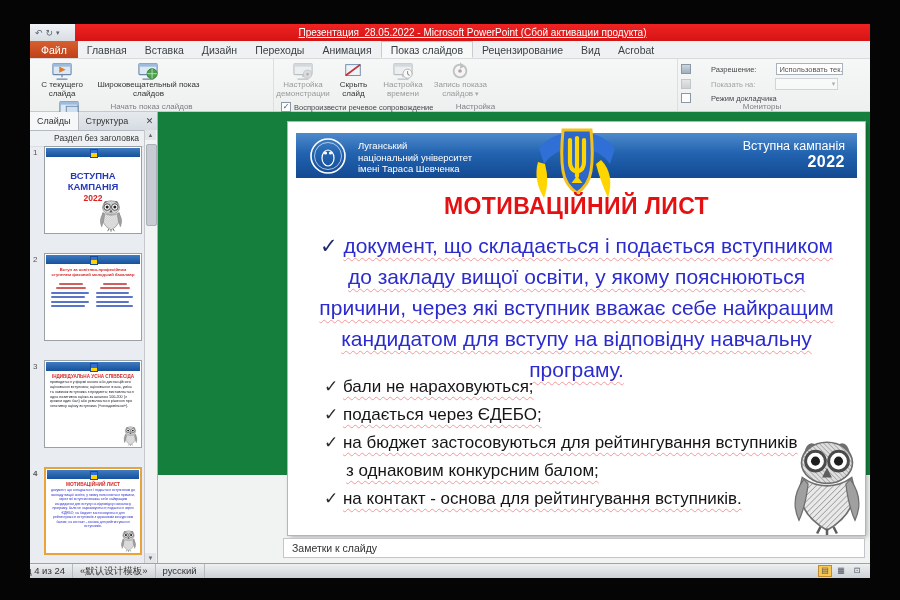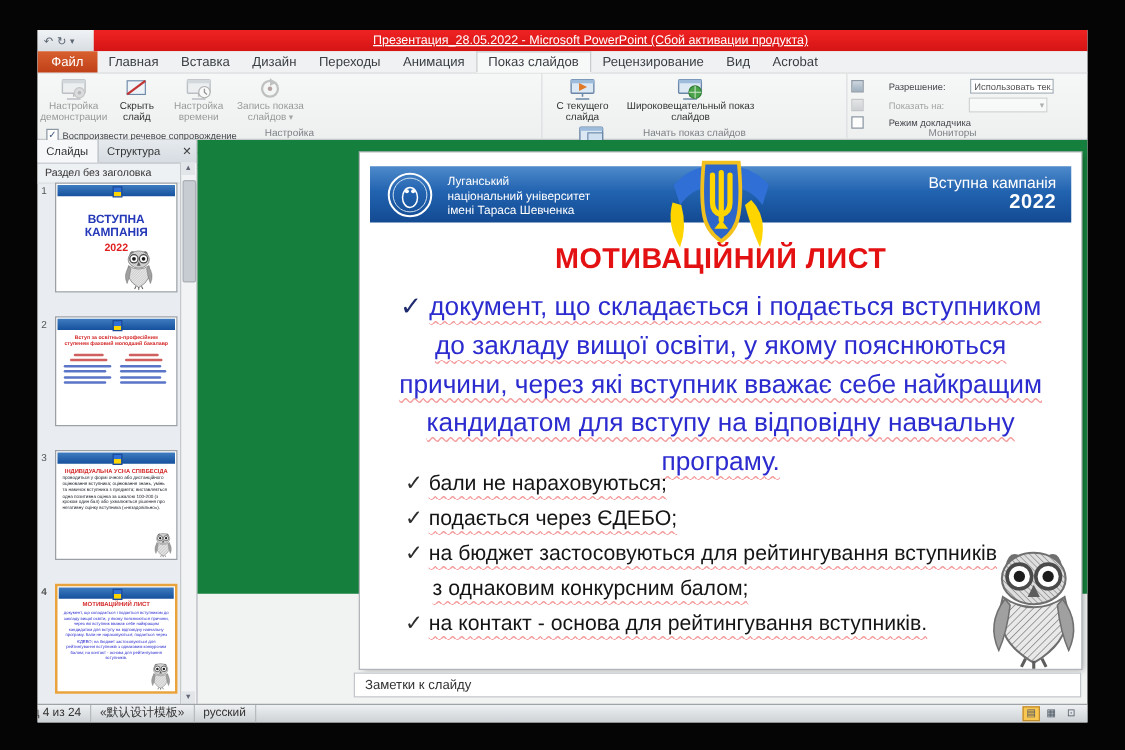--- a/index.html
+++ b/index.html
@@ -39,21 +39,21 @@
   .combo{width:84px;height:12px;border:1px solid #a9b2ba;background:#fff;display:flex;align-items:center;
          font-size:7.5px;color:#555;padding:0 2px;box-sizing:border-box;overflow:hidden;white-space:nowrap;}
   .combo .arr{margin-left:auto;font-size:7px;color:#666;}
 
   
   .panel{position:absolute;left:0;top:88px;width:128px;height:451px;background:#e9edf1;border-right:1px solid #aeb2b8;box-sizing:border-box;}
   .ptabs{height:18px;display:flex;background:linear-gradient(#e6eaee,#d6dce2);border-bottom:1px solid #b6bac0;font-size:9px;color:#333;}
   .ptab{padding:0 7px;line-height:18px;}
   .ptab.active{background:#f5f7f9;border-right:1px solid #b6bac0;}
   .pclose{margin-left:auto;width:15px;text-align:center;line-height:18px;font-size:9px;color:#444;}
-  .psec{height:15px;font-size:8.5px;color:#333;line-height:15px;padding-left:6px;background:#eef1f4;border-bottom:1px solid #dadee2;}
+  .psec{height:15px;font-size:8.5px;color:#333;line-height:15px;padding-left:24px;background:#eef1f4;border-bottom:1px solid #dadee2;}
   .thumb{position:absolute;left:14px;width:98px;height:88px;background:#fff;border:1px solid #9aa0a6;box-sizing:border-box;overflow:hidden;}
   .thumb.sel{border:2px solid #e9a33c;}
   .tnum{position:absolute;left:3px;font-size:8px;color:#555;}
   .pscroll{position:absolute;right:0;top:18px;bottom:0;width:12px;background:#f2f3f4;border-left:1px solid #c6c9cc;}
   .parrow{position:absolute;left:0;width:11px;height:10px;font-size:6px;color:#667;text-align:center;line-height:10px;background:#e3e6e9;}
   .pthumbbar{position:absolute;left:1px;top:14px;width:9px;height:80px;background:#c7ccd2;border:1px solid #aab0b6;border-radius:2px;}
 
   
   .mb{height:9px;margin:1px;background:linear-gradient(#3f7cc0,#15519d);position:relative;}
   .mflag{position:absolute;left:50%;top:1px;width:6px;height:7px;margin-left:-3px;
@@ -153,20 +153,46 @@
       <div class="tab">Дизайн</div>
       <div class="tab">Переходы</div>
       <div class="tab">Анимация</div>
       <div class="tab active">Показ слайдов</div>
       <div class="tab">Рецензирование</div>
       <div class="tab">Вид</div>
       <div class="tab">Acrobat</div>
     </div>
 
     <div class="ribbon">
+      <div class="grp" style="width:244px">
+        <div class="bb" style="width:58px">
+          <svg class="ic" width="24" height="21" viewBox="0 0 24 22">
+              <use href="#scr"></use>
+              <polygon points="9,6 16,9.5 9,13" fill="#e07a28"></polygon>
+            </svg>
+          <span>С текущего слайда</span>
+        </div>
+        <div class="bb" style="width:106px">
+          <svg class="ic" width="24" height="21" viewBox="0 0 24 22">
+              <use href="#scr"></use>
+              <circle cx="16.5" cy="14" r="5.5" fill="#4aa34a" stroke="#2e7d32"></circle>
+              <path d="M11,14 h11 M16.5,8.5 v11" stroke="#cfe6cf" stroke-width=".9" fill="none"></path>
+            </svg>
+          <span>Широковещательный показ слайдов</span>
+        </div>
+        <div class="bb" style="width:72px">
+          <svg class="ic" width="24" height="21" viewBox="0 0 24 22">
+              <use href="#scr"></use>
+              <rect x="9" y="8" width="13" height="9" fill="#cfe0f0" stroke="#6b87a8"></rect>
+            </svg>
+          <span class="dd">Произвольный показ</span>
+        </div>
+        <div class="grpl">Начать показ слайдов</div>
+      </div>
+
       <div class="grp" style="width:404px">
         <div class="bb dis" style="width:52px">
           <svg class="ic" width="24" height="21" viewBox="0 0 24 22">
               <use href="#scr"></use>
               <circle cx="17" cy="14.5" r="4.5" fill="#b9c2cc" stroke="#8a939c"></circle>
               <circle cx="17" cy="14.5" r="1.6" fill="#6d767f"></circle>
             </svg>
           <span>Настройка демонстрации</span>
         </div>
         <div class="bb" style="width:40px">
@@ -200,46 +226,20 @@
           <div class="cbrow">
             <span class="cb on"></span>
             <span>Использовать время показа слайдов</span>
           </div>
           <div class="cbrow">
             <span class="cb on"></span>
             <span>Показать элементы управления проигрывателем</span>
           </div>
         </div>
         <div class="grpl">Настройка</div>
-      </div>
-
-      <div class="grp" style="width:244px">
-        <div class="bb" style="width:58px">
-          <svg class="ic" width="24" height="21" viewBox="0 0 24 22">
-              <use href="#scr"></use>
-              <polygon points="9,6 16,9.5 9,13" fill="#e07a28"></polygon>
-            </svg>
-          <span>С текущего слайда</span>
-        </div>
-        <div class="bb" style="width:106px">
-          <svg class="ic" width="24" height="21" viewBox="0 0 24 22">
-              <use href="#scr"></use>
-              <circle cx="16.5" cy="14" r="5.5" fill="#4aa34a" stroke="#2e7d32"></circle>
-              <path d="M11,14 h11 M16.5,8.5 v11" stroke="#cfe6cf" stroke-width=".9" fill="none"></path>
-            </svg>
-          <span>Широковещательный показ слайдов</span>
-        </div>
-        <div class="bb" style="width:72px">
-          <svg class="ic" width="24" height="21" viewBox="0 0 24 22">
-              <use href="#scr"></use>
-              <rect x="9" y="8" width="13" height="9" fill="#cfe0f0" stroke="#6b87a8"></rect>
-            </svg>
-          <span class="dd">Произвольный показ</span>
-        </div>
-        <div class="grpl">Начать показ слайдов</div>
       </div>
 
       <div class="grp" style="width:168px;border-right:none">
         <div class="mrow">
           <span class="mico"></span>
           <span>Разрешение:</span>
           <span class="combo">
             <span>Использовать тек...</span>
             <span class="arr">▾</span>
           </span>

